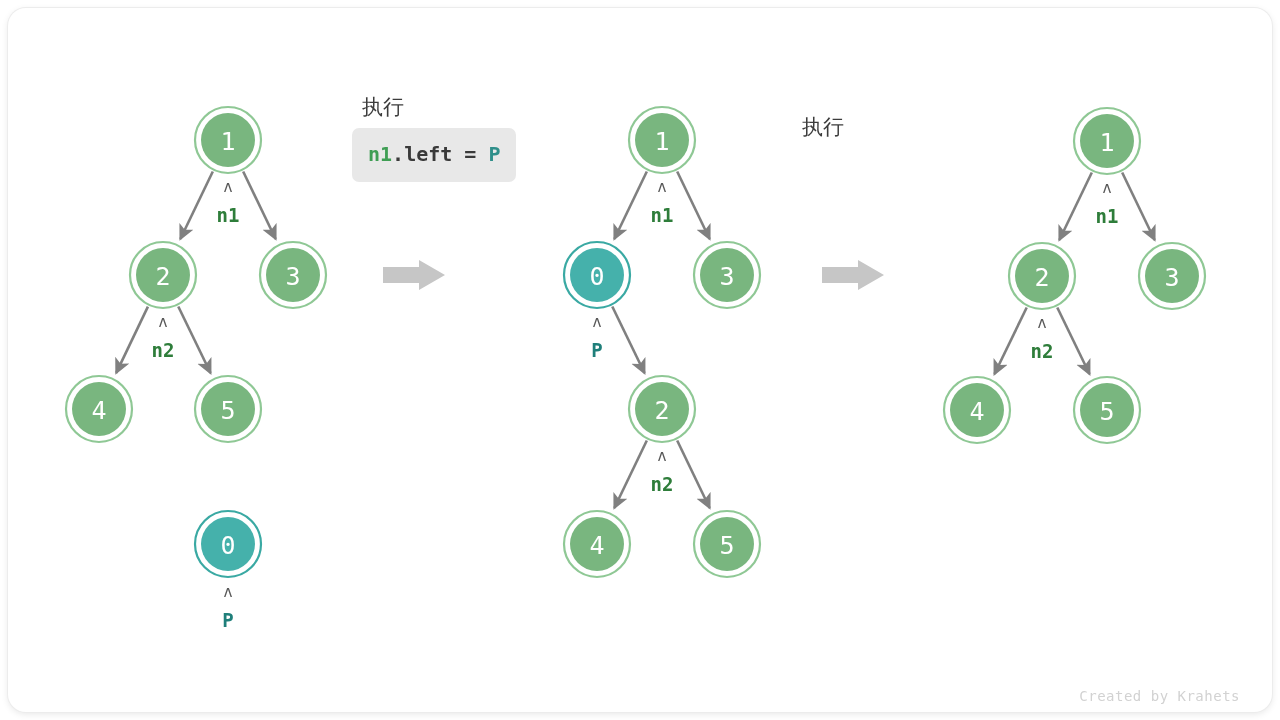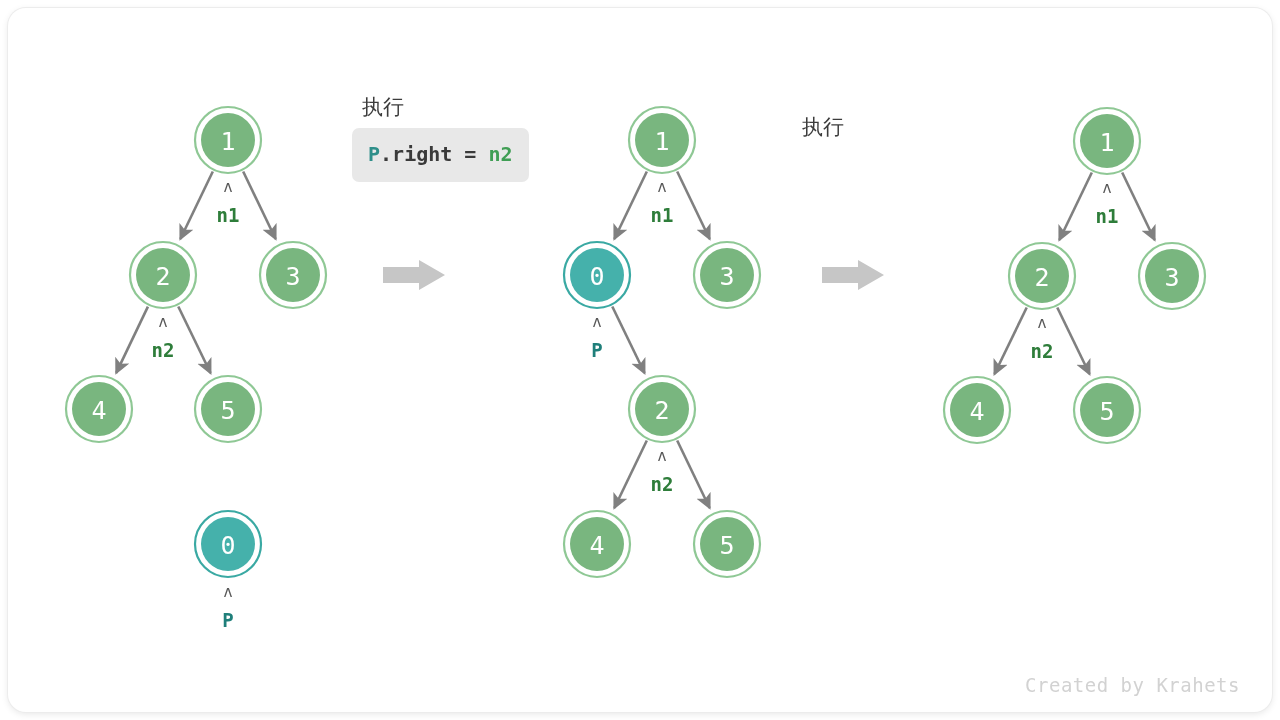--- a/index.html
+++ b/index.html
@@ -66,23 +66,23 @@
   }
   .code-line { white-space: pre; }
   .tok-n { color: #3f9e54; }
   .tok-p { color: #2f8f8a; }
   .tok-plain { color: #3a3a3a; font-weight: bold; }
 
   
   .watermark {
     position: absolute;
     right: 40px;
-    bottom: 24px;
-    font-family: "DejaVu Sans Mono", "Liberation Mono", monospace;
-    font-size: 19px;
+    bottom: 16px;
+    font-family: "DejaVu Sans Mono", "Liberation Mono", monospace;
+    font-size: 14px;
     color: #d2d2d2;
     letter-spacing: 0.5px;
     white-space: nowrap;
   }
 
   
   .node-val {
     font-family: "DejaVu Sans Mono", "Liberation Mono", monospace;
     font-size: 25px;
     fill: #ffffff;
@@ -251,21 +251,21 @@
         </g>
       </g>
     <g id="step-arrows-layer">
         <path d="M 383 267 L 419 267 L 419 260 L 445 275 L 419 290 L 419 283 L 383 283 Z" fill="#c6c6c6"></path>
         <path d="M 822 267 L 858 267 L 858 260 L 884 275 L 858 290 L 858 283 L 822 283 Z" fill="#c6c6c6"></path>
       </g>
   </svg>
 
   <div class="panel" id="panel-step1" style="left: 352px; top: 96px;">
     <div class="panel-title">执行</div>
-    <div class="code-box" id="code-step1"><div class="code-line"><span class="tok-p">P</span><span class="tok-plain">.right = </span><span class="tok-n">n2</span></div></div>
+    <div class="code-box" id="code-step1"><div class="code-line"><span class="tok-n">n1</span><span class="tok-plain">.left = </span><span class="tok-p">P</span></div></div>
   </div>
 
   <div class="panel" id="panel-step2" style="left: 792px; top: 116px;">
     <div class="panel-title">执行</div>
   </div>
 
   <div class="watermark">Created by Krahets</div>
 </div>
 
 </body></html>

